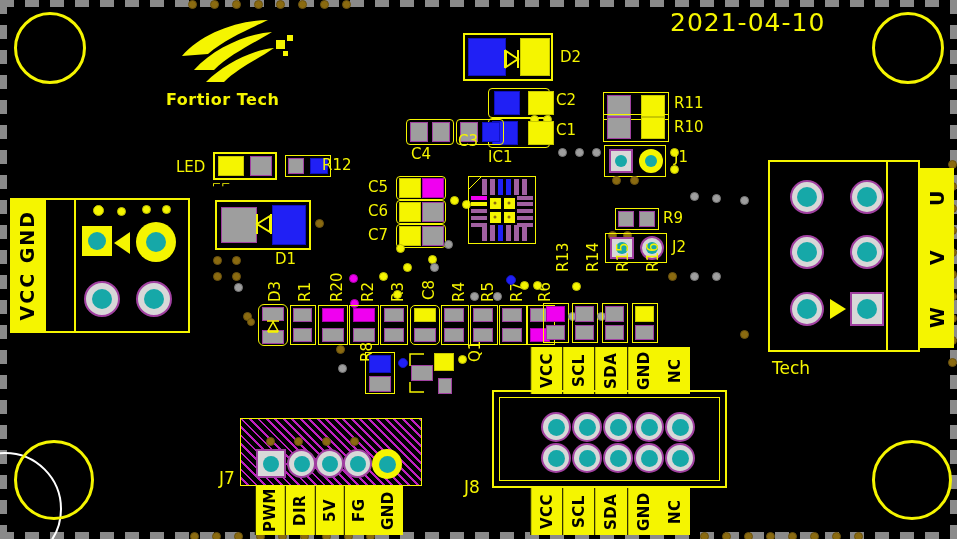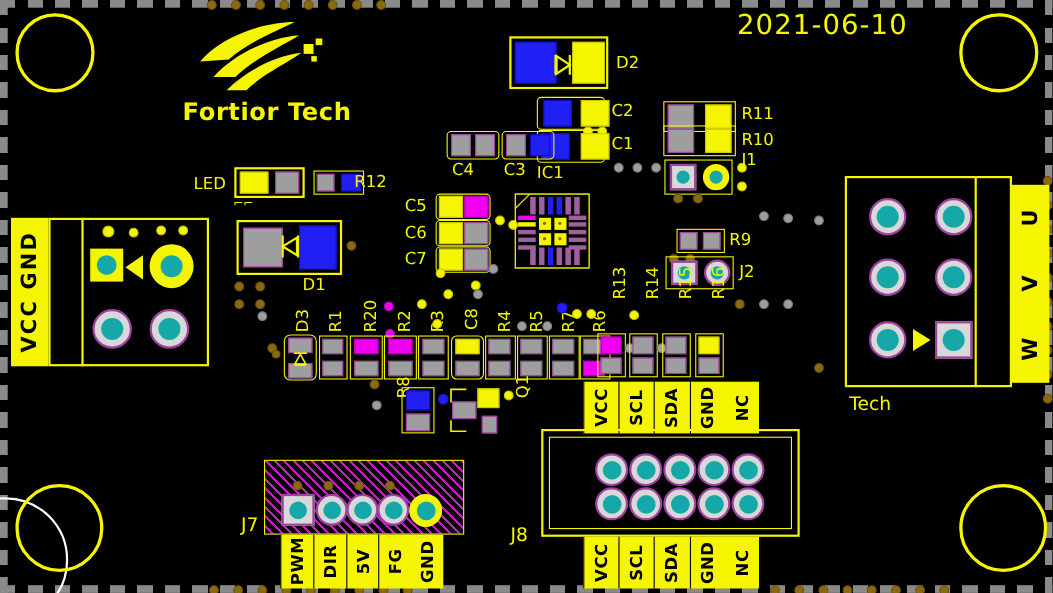--- a/index.html
+++ b/index.html
@@ -26,21 +26,21 @@
   .silk{position:absolute;color:#f5f500;font-family:"DejaVu Sans",sans-serif;
         white-space:nowrap;line-height:1;}
   .title{font-size:25px;letter-spacing:1px;}
   .refdes{font-size:15px;}
   .refdes-v{font-size:15px;transform-origin:left top;transform:rotate(-90deg);}
   .big{font-size:17px;}
 
   
   #logo{position:absolute;left:160px;top:18px;width:170px;height:95px;}
   #logo .brand{position:absolute;left:6px;top:72px;color:#f5f500;
-     font-size:22px;font-weight:bold;font-family:"DejaVu Sans",sans-serif;letter-spacing:0.5px;}
+     font-size:16px;font-weight:bold;font-family:"DejaVu Sans",sans-serif;letter-spacing:0.5px;}
 
   
   .pad{position:absolute;box-sizing:border-box;}
   .pad-gray{background:#9e9e9e;border:1px solid #a040a0;}
   .pad-yel{background:#f5f500;border:1px solid #c8c800;}
   .pad-blue{background:#2020f5;border:1px solid #1010c0;}
   .pad-mag{background:#f000f0;border:1px solid #b000b0;}
 
   
   .outl{position:absolute;border:2px solid #f5f500;box-sizing:border-box;}
@@ -117,21 +117,21 @@
       <path d="M22 38 C40 16, 78 2, 108 2 C92 10, 66 20, 48 36 Z" fill="#f5f500"></path>
       <path d="M34 52 C54 30, 86 16, 112 14 C96 24, 70 36, 54 52 Z" fill="#f5f500"></path>
       <path d="M46 64 C64 46, 92 32, 114 30 C100 40, 78 50, 64 64 Z" fill="#f5f500"></path>
       <rect x="116" y="22" width="9" height="9" fill="#f5f500"></rect>
       <rect x="127" y="17" width="6" height="6" fill="#f5f500"></rect>
       <rect x="123" y="33" width="5" height="5" fill="#f5f500"></rect>
     </svg>
     <div class="brand">Fortior Tech</div>
   </div>
 
-  <div class="silk title" style="left:670px;top:10px;">2021-06-10</div>
+  <div class="silk title" style="left:670px;top:10px;">2021-04-10</div>
 
   <div class="via via-gold" style="left:188px;top:0px;width:9px;height:9px;"></div>
   <div class="via via-gold" style="left:210px;top:0px;width:9px;height:9px;"></div>
   <div class="via via-gold" style="left:232px;top:0px;width:9px;height:9px;"></div>
   <div class="via via-gold" style="left:254px;top:0px;width:9px;height:9px;"></div>
   <div class="via via-gold" style="left:276px;top:0px;width:9px;height:9px;"></div>
   <div class="via via-gold" style="left:298px;top:0px;width:9px;height:9px;"></div>
   <div class="via via-gold" style="left:320px;top:0px;width:9px;height:9px;"></div>
   <div class="via via-gold" style="left:342px;top:0px;width:9px;height:9px;"></div>
 
@@ -185,21 +185,21 @@
   <div class="silk refdes" style="left:556px;top:123px;">C1</div>
 
   <div class="outl-thin" style="left:406px;top:119px;width:48px;height:26px;border-radius:4px;"></div>
   <div class="pad pad-gray" style="left:410px;top:122px;width:18px;height:20px;"></div>
   <div class="pad pad-gray" style="left:432px;top:122px;width:18px;height:20px;"></div>
   <div class="silk refdes" style="left:411px;top:147px;">C4</div>
 
   <div class="outl-thin" style="left:456px;top:119px;width:48px;height:26px;border-radius:4px;"></div>
   <div class="pad pad-gray" style="left:460px;top:122px;width:18px;height:20px;"></div>
   <div class="pad pad-blue" style="left:482px;top:122px;width:18px;height:20px;"></div>
-  <div class="silk refdes" style="left:458px;top:147px;">C3</div>
+  <div class="silk refdes" style="left:458px;top:134px;">C3</div>
 
   <div class="silk refdes" style="left:488px;top:150px;">IC1</div>
 
   <div class="outl-thin" style="left:603px;top:92px;width:66px;height:28px;"></div>
   <div class="pad pad-gray" style="left:607px;top:95px;width:24px;height:22px;"></div>
   <div class="pad pad-yel" style="left:641px;top:95px;width:24px;height:22px;"></div>
   <div class="silk refdes" style="left:674px;top:96px;">R11</div>
 
   <div class="outl-thin" style="left:603px;top:114px;width:66px;height:28px;"></div>
   <div class="pad pad-gray" style="left:607px;top:117px;width:24px;height:22px;"></div>
@@ -210,21 +210,21 @@
   <div class="thp-sq" style="left:609px;top:149px;width:24px;height:24px;">
       <i style="width:12px;height:12px;"></i>
     </div>
   <div class="thp-yel" style="left:639px;top:149px;width:24px;height:24px;">
       <i style="width:12px;height:12px;"></i>
     </div>
   <div class="via via-yel" style="left:670px;top:148px;width:9px;height:9px;"></div>
   <div class="via via-yel" style="left:670px;top:165px;width:9px;height:9px;"></div>
   <div class="via via-gold" style="left:612px;top:176px;width:9px;height:9px;"></div>
   <div class="via via-gold" style="left:630px;top:176px;width:9px;height:9px;"></div>
-  <div class="silk refdes" style="left:674px;top:138px;">J1</div>
+  <div class="silk refdes" style="left:674px;top:150px;">J1</div>
 
   <div class="via via-gray" style="left:558px;top:148px;width:9px;height:9px;"></div>
   <div class="via via-gray" style="left:575px;top:148px;width:9px;height:9px;"></div>
   <div class="via via-gray" style="left:592px;top:148px;width:9px;height:9px;"></div>
 
   <div class="silk refdes" style="left:176px;top:160px;">LED</div>
   <div class="outl" style="left:213px;top:152px;width:64px;height:28px;"></div>
   <div class="pad pad-yel" style="left:218px;top:156px;width:26px;height:20px;"></div>
   <div class="pad pad-gray" style="left:250px;top:156px;width:22px;height:20px;"></div>
   <div class="silk" style="left:212px;top:179px;font-size:11px;">⌐⌐</div>

